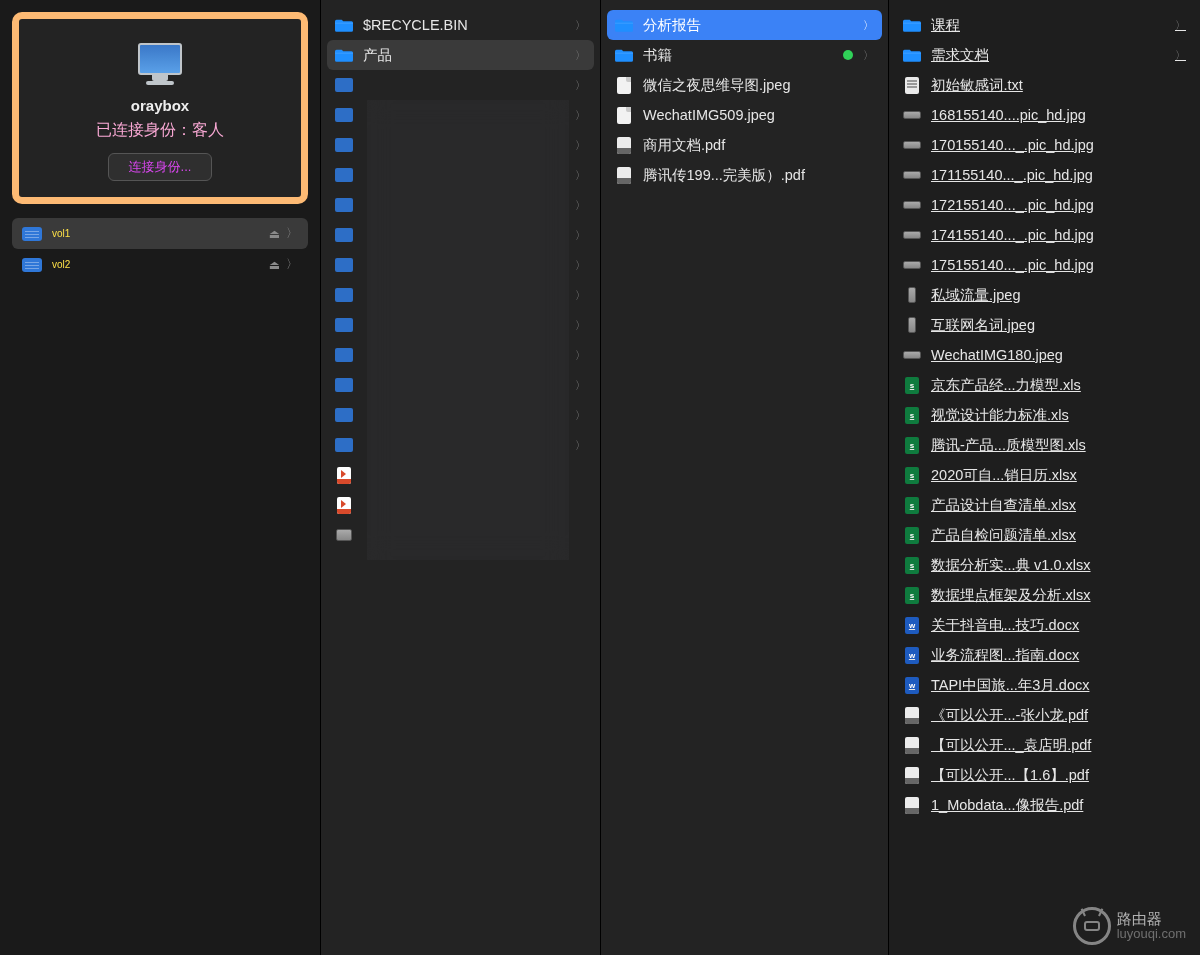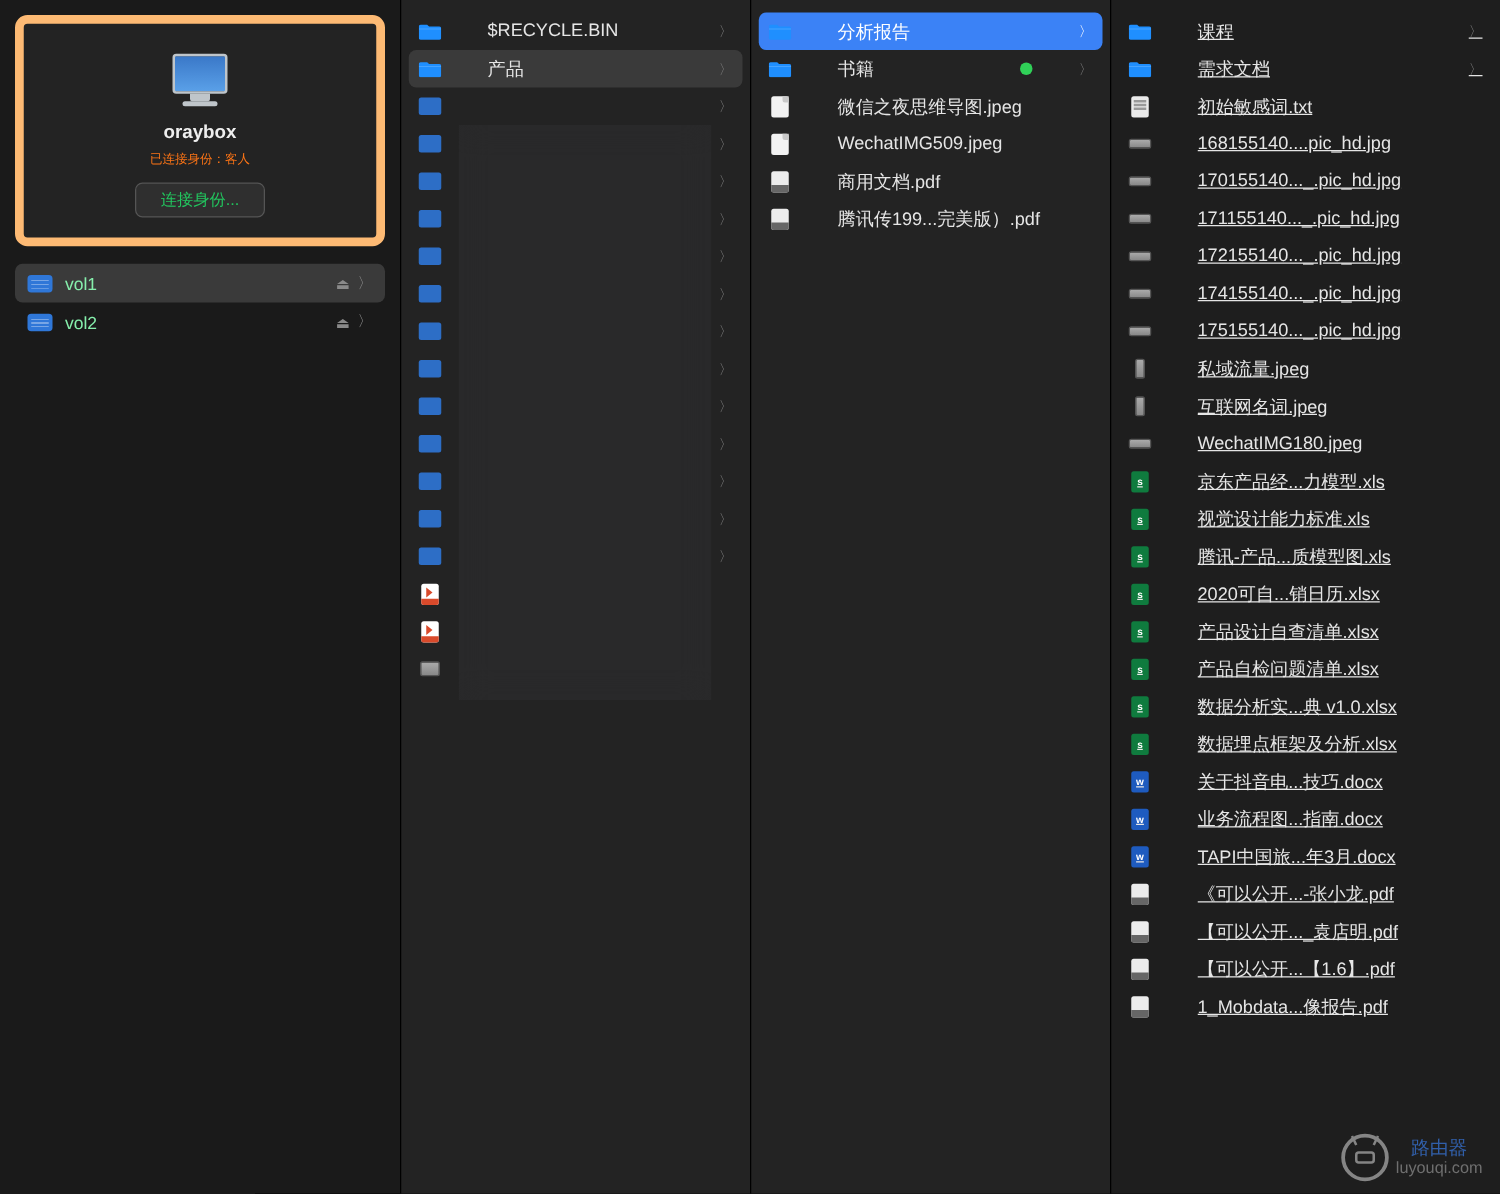--- a/index.html
+++ b/index.html
@@ -6,39 +6,39 @@
   html, body { width: 1200px; height: 955px; overflow: hidden; background: #000; font-family: -apple-system, "Helvetica Neue", Arial, sans-serif; font-size: 14px; color: #e6e6e6; }
   .app { display: flex; width: 100%; height: 100%; background: #1a1a1a; }
 
   .sidebar { width: 320px; padding: 12px; display: flex; flex-direction: column; }
   .server-card { border: 7px solid #fdba74; border-radius: 10px; padding: 18px 14px 16px; text-align: center; background: #232323; }
   .monitor-icon { width: 48px; height: 44px; margin: 6px auto 10px; position: relative; }
   .monitor-screen { width: 44px; height: 32px; background: linear-gradient(180deg, #3a78c8 0%, #5aa0e8 100%); border: 2px solid #bfc5ca; border-radius: 3px; margin: 0 auto; }
   .monitor-stand { width: 16px; height: 6px; background: #bfc5ca; margin: 0 auto; border-radius: 0 0 2px 2px; }
   .monitor-base { width: 28px; height: 4px; background: #bfc5ca; margin: 0 auto; border-radius: 2px; }
   .server-name { font-size: 15px; font-weight: 600; margin-top: 10px; color: #eee; }
-  .server-status { font-size: 10px; color: #f97316; margin-top: 6px; }
-  .connect-btn { display: inline-block; margin-top: 12px; padding: 4px 20px; font-size: 13px; color: #22c55e; background: #2f2f2f; border: 1px solid #555; border-radius: 6px; cursor: pointer; }
+  .server-status { font-size: 16px; color: #f9a8d4; margin-top: 6px; }
+  .connect-btn { display: inline-block; margin-top: 12px; padding: 4px 20px; font-size: 13px; color: #d946ef; background: #2f2f2f; border: 1px solid #555; border-radius: 6px; cursor: pointer; }
 
   .volume-list { margin-top: 14px; }
   .volume-item { display: flex; align-items: center; height: 31px; padding: 0 10px; border-radius: 6px; cursor: pointer; }
   .volume-item.selected { background: #3a3a3a; }
   .vol-icon { width: 20px; height: 14px; background: #2f77d8; border-radius: 3px; margin-right: 10px; position: relative; display:flex; align-items:center; justify-content:center; }
   .vol-icon::after { content:""; position:absolute; left:3px; top:3px; right:3px; bottom:3px; background: repeating-linear-gradient(0deg, rgba(255,255,255,0.35) 0 1px, transparent 1px 3px); }
-  .vol-name { flex: 1; font-size: 14px; color: #86efac; }
+  .vol-name { flex: 1; font-size: 10px; color: #fde047; }
   .eject-icon { color: #8a8a8a; font-size: 12px; margin-right: 6px; }
   .chev { color: #8a8a8a; font-size: 12px; }
 
   .columns { flex:1; display:flex; }
   .col { border-left: 1px solid #000; padding: 10px 6px; overflow-y: auto; }
   .col1 { width: 280px; background:#232323; }
   .col2 { width: 288px; background:#232323; }
   .col3 { flex:1; background:#1e1e1e;text-decoration:underline; }
 
-  .row { display:flex; align-items:center; height: 30px; padding: 0 8px; border-radius: 6px; cursor: pointer; white-space: nowrap; overflow: hidden; gap: 27px; }
+  .row { display:flex; align-items:center; height: 30px; padding: 0 8px; border-radius: 6px; cursor: pointer; white-space: nowrap; overflow: hidden; }
   .row .label { flex:1; overflow:hidden; text-overflow:ellipsis; font-size:14.5px; }
   .row.highlight { background:#3a3a3a; }
   .row.selected { background:#3b82f6; color:#fff; }
   .row .chev2 { color:#7d7d7d; font-size:11px; margin-left:6px; }
   .row.selected .chev2 { color:#fff; }
   .tag-dot { width:10px; height:10px; border-radius:50%; background:#30d158; margin-right:4px; }
 
   .iconbox { width:18px; height:18px; margin-right:10px; display:flex; align-items:center; justify-content:center; flex-shrink:0; }
   .folder-icon-svg { width:18px; height:14px; }
   .blurred-folder { width:18px; height:14px; background:#2f77d8; border-radius:2px; margin-right:10px; flex-shrink:0; opacity:0.9; }
@@ -57,21 +57,21 @@
 
   .blur-area { position:absolute; left:367px; top:100px; width:202px; height:460px; backdrop-filter: blur(12px); background: rgba(70,70,80,0.18); pointer-events:none; }
   .app { position:relative; }
 
   .watermark { position:absolute; right:14px; bottom:10px; display:flex; align-items:center; opacity:0.65; }
   .wm-circle { width:38px; height:38px; border:3px solid #bdbdbd; border-radius:50%; display:flex; align-items:center; justify-content:center; margin-right:6px; position:relative; }
   .wm-antenna { position:absolute; top:-2px; width:2px; height:8px; background:#bdbdbd; }
   .wm-antenna.l { left:8px; transform: rotate(-25deg); transform-origin: bottom; }
   .wm-antenna.r { right:8px; transform: rotate(25deg); transform-origin: bottom; }
   .wm-face { width:16px; height:10px; border:2px solid #bdbdbd; border-radius:3px; }
-  .wm-text { font-size:15px; color:#3b82f6; line-height:1.05;text-align:center; }
+  .wm-text { font-size:15px; color:#ffffff; line-height:1.05; }
   .wm-sub { font-size:13px; color:#9a9a9a; }
 </style>
 </head>
 <body>
 
 <div class="app">
 
   <div class="sidebar">
     <div class="server-card">
       <div class="monitor-icon">

